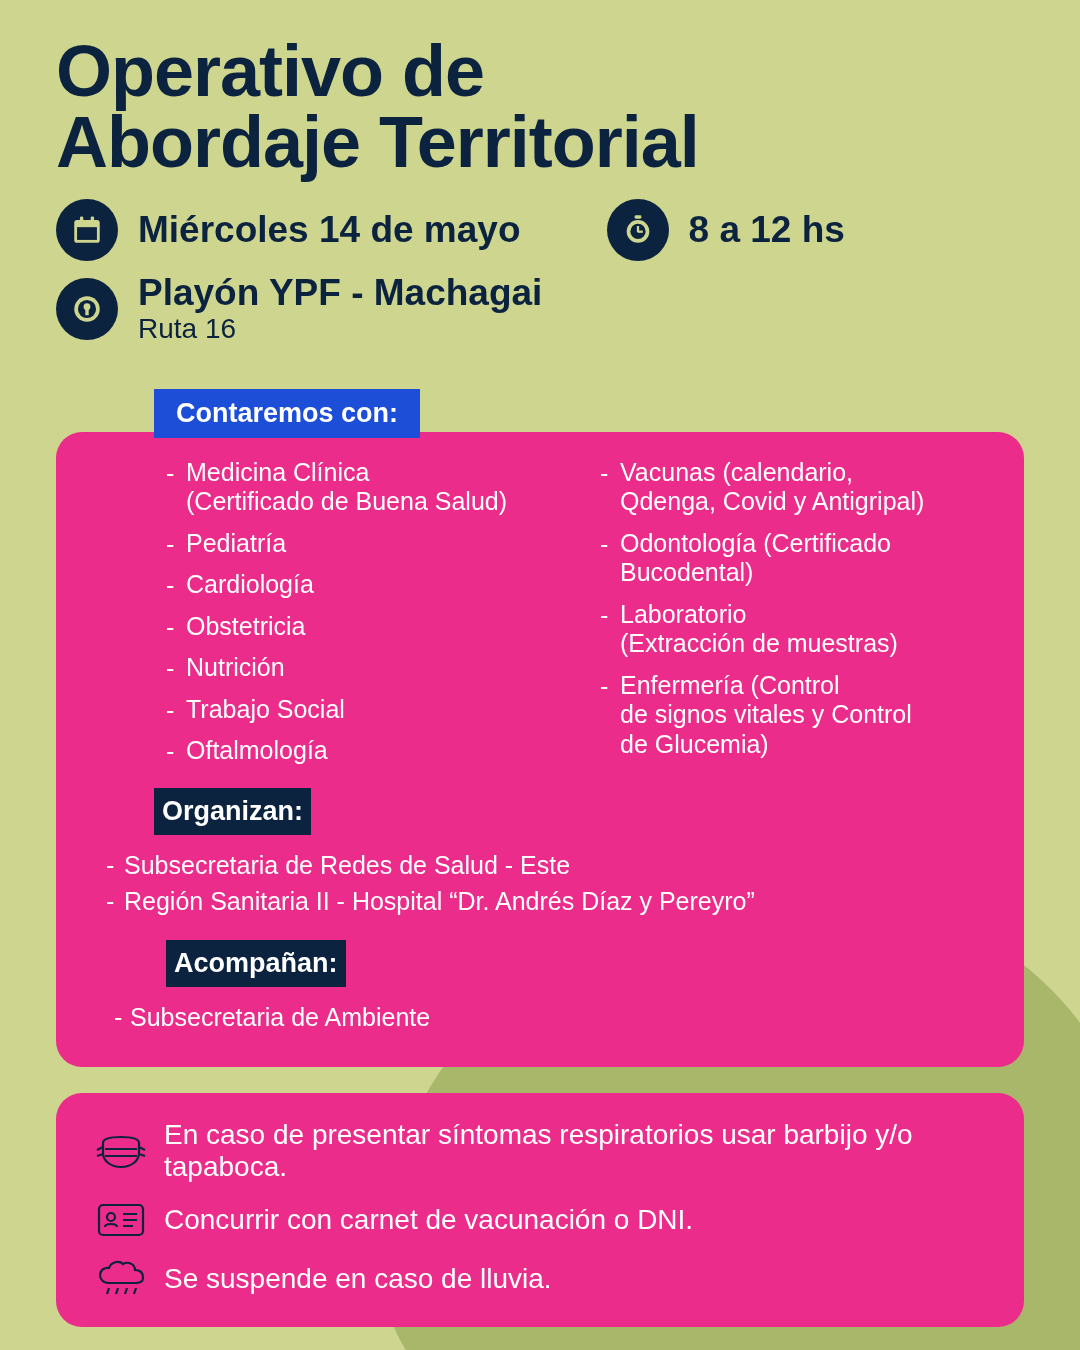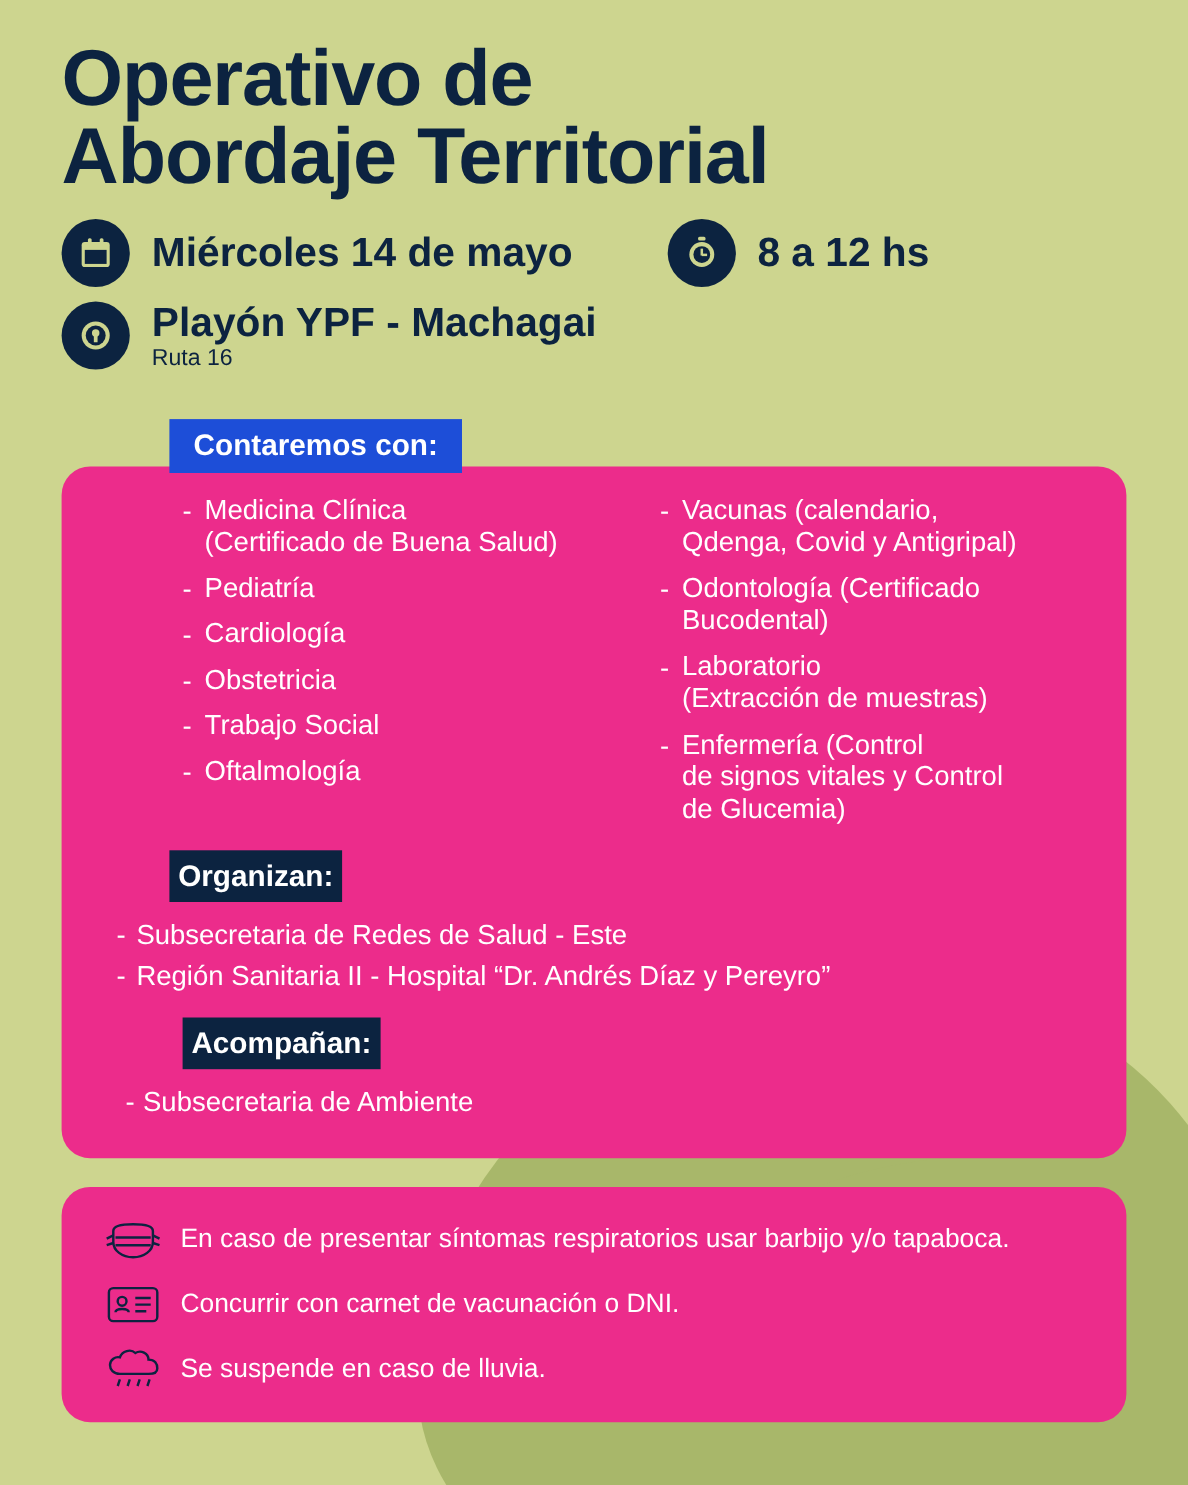--- a/index.html
+++ b/index.html
@@ -52,21 +52,21 @@
   .circ {
     width: 62px; height: 62px; border-radius: 50%;
     background: #0c2340; color: #cdd58f;
     display: flex; align-items: center; justify-content: center;
     flex: 0 0 62px;
   }
   .meta-text {
     color: #0c2340; font-weight: bold; font-size: 37px;
     margin-left: 20px; line-height: 1.1;
   }
-  .meta-sub { font-weight: normal; font-size: 21px; display: block; }
+  .meta-sub { font-weight: normal; font-size: 28px; display: block; }
   .time-wrap { display: flex; align-items: center; margin-left: 86px; }
 
   
   .chip {
     display: inline-block;
     background: #1d4ed8;
     color: #ffffff;
     font-weight: bold;
     font-size: 27px;
     padding: 9px 22px 9px 22px;
@@ -137,21 +137,21 @@
     padding: 26px 34px;
     color: #ffffff;
   }
   .note-row { display: flex; align-items: center; margin-bottom: 16px; }
   .note-row:last-child { margin-bottom: 0; }
   .note-icon {
     width: 62px; flex: 0 0 62px;
     display: flex; align-items: center; justify-content: center;
     color: #0c2340;
   }
-  .note-text { font-size: 24px; margin-left: 12px; color: #ffffff; }
+  .note-text { font-size: 28px; margin-left: 12px; color: #ffffff; }
 </style>
 </head>
 <body>
 
 <div class="blob"></div>
 <div class="blob2"></div>
 
 <div class="page">
 
   <h1 class="title">
@@ -206,20 +206,21 @@
 
     <div class="pink-card">
       <div class="cols">
         <div class="col col-left">
           <ul class="svc">
             <li><span style="white-space:pre-line">Medicina Clínica
 (Certificado de Buena Salud)</span></li>
             <li><span style="white-space:pre-line">Pediatría</span></li>
             <li><span style="white-space:pre-line">Cardiología</span></li>
             <li><span style="white-space:pre-line">Obstetricia</span></li>
+            <li><span style="white-space:pre-line">Nutrición</span></li>
             <li><span style="white-space:pre-line">Trabajo Social</span></li>
             <li><span style="white-space:pre-line">Oftalmología</span></li>
           </ul>
         </div>
         <div class="col col-right">
           <ul class="svc">
             <li><span style="white-space:pre-line">Vacunas (calendario,
 Qdenga, Covid y Antigripal)</span></li>
             <li><span style="white-space:pre-line">Odontología (Certificado
 Bucodental)</span></li>

